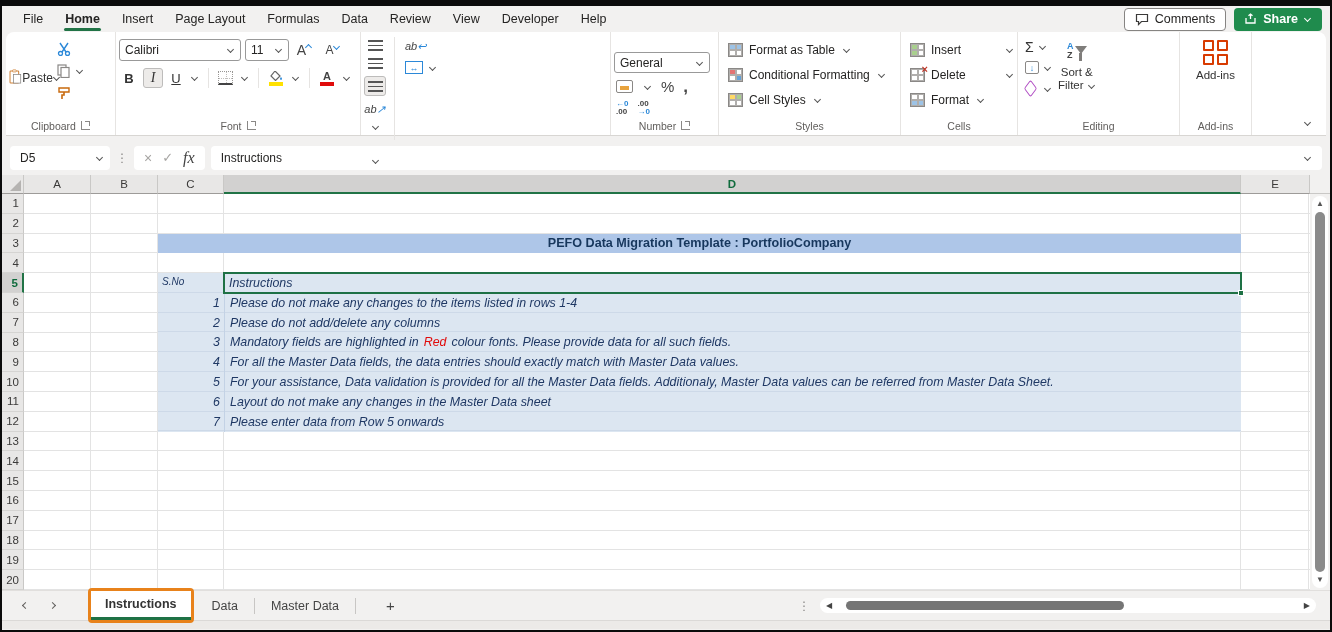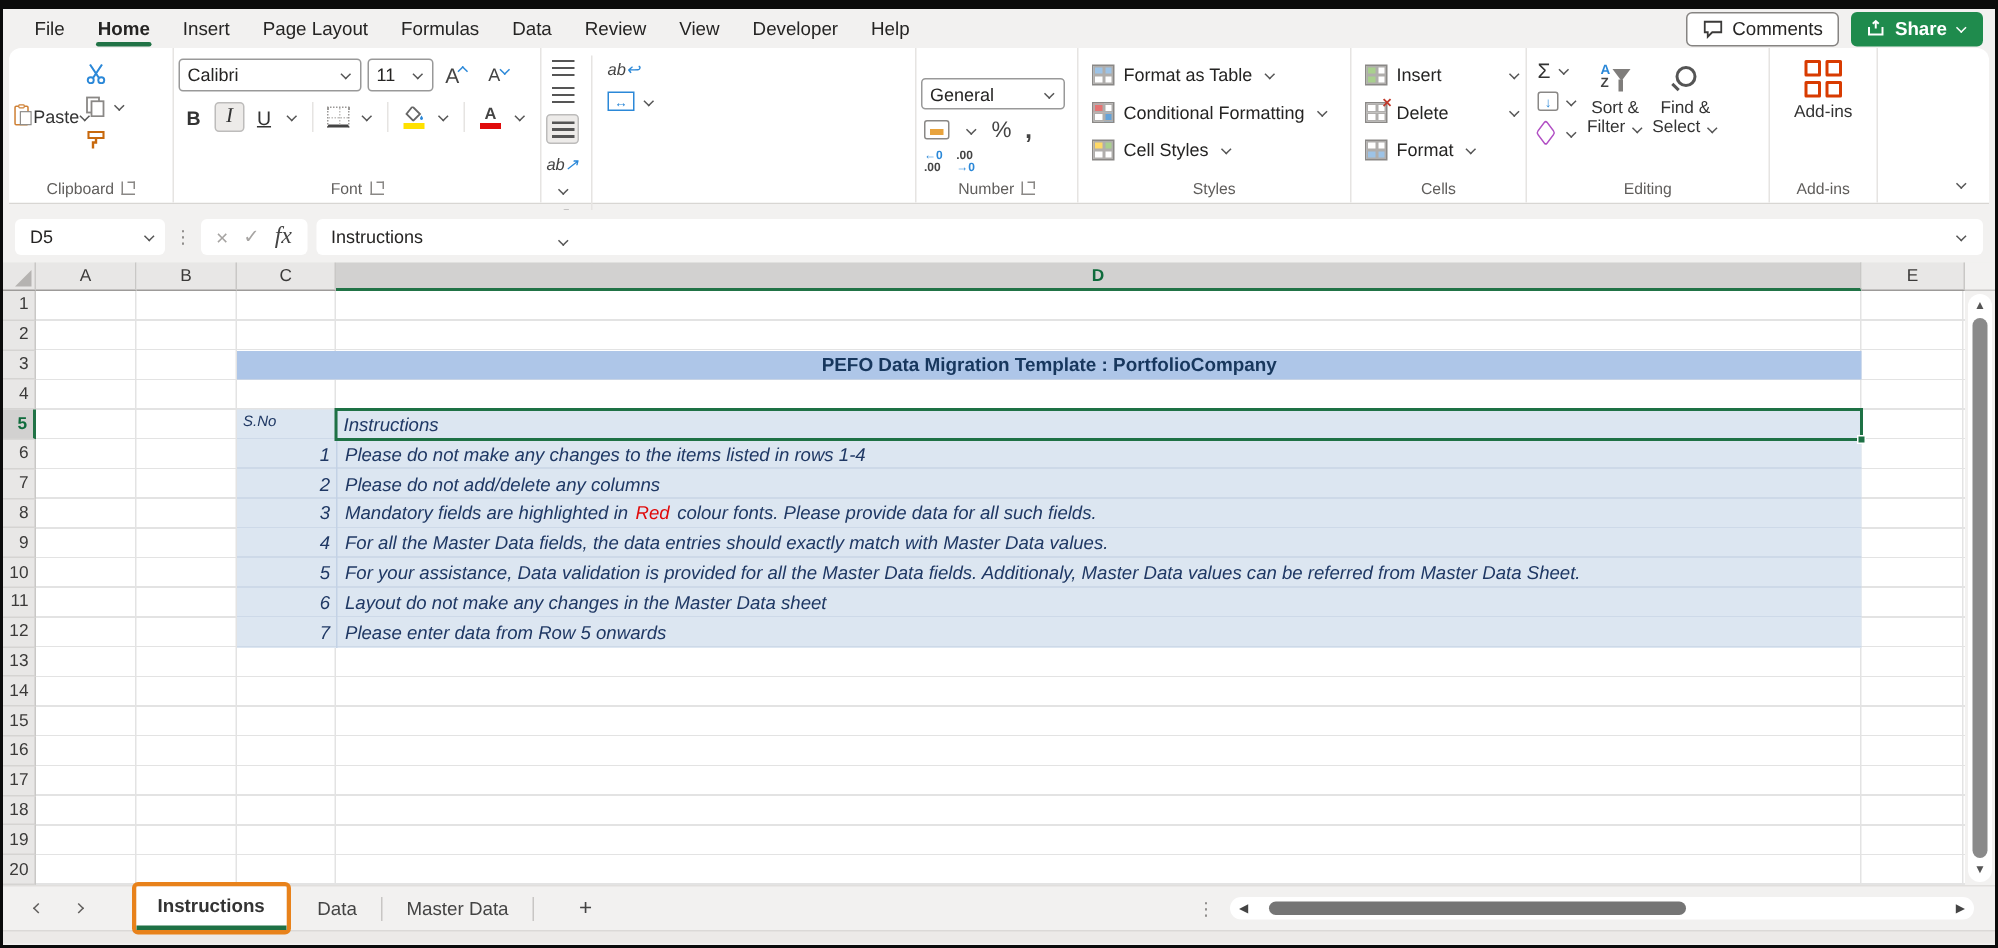--- a/index.html
+++ b/index.html
@@ -494,30 +494,20 @@
                     <span>Z</span>
                   </span>
               <span class="funnel"></span>
             </span>
             <span>Sort &amp;</span>
             <span class="lbl2">
                   <span>Filter</span>
                   <span class="chev icn-chev"></span>
                 </span>
           </div>
-          <div class="bigbtn">
-            <span style="height:26px;display:flex;align-items:flex-start;padding-top:2px">
-                  <span class="mag"></span>
-                </span>
-            <span>Find &amp;</span>
-            <span class="lbl2">
-                  <span>Select</span>
-                  <span class="chev icn-chev"></span>
-                </span>
-          </div>
         </div>
         <div class="glabel">
               <span>Editing</span>
             </div>
       </div>
 
       <div class="rgroup g-addins">
         <div class="rcontent">
           <div class="addinsbtn">
             <span class="addinsicn">

